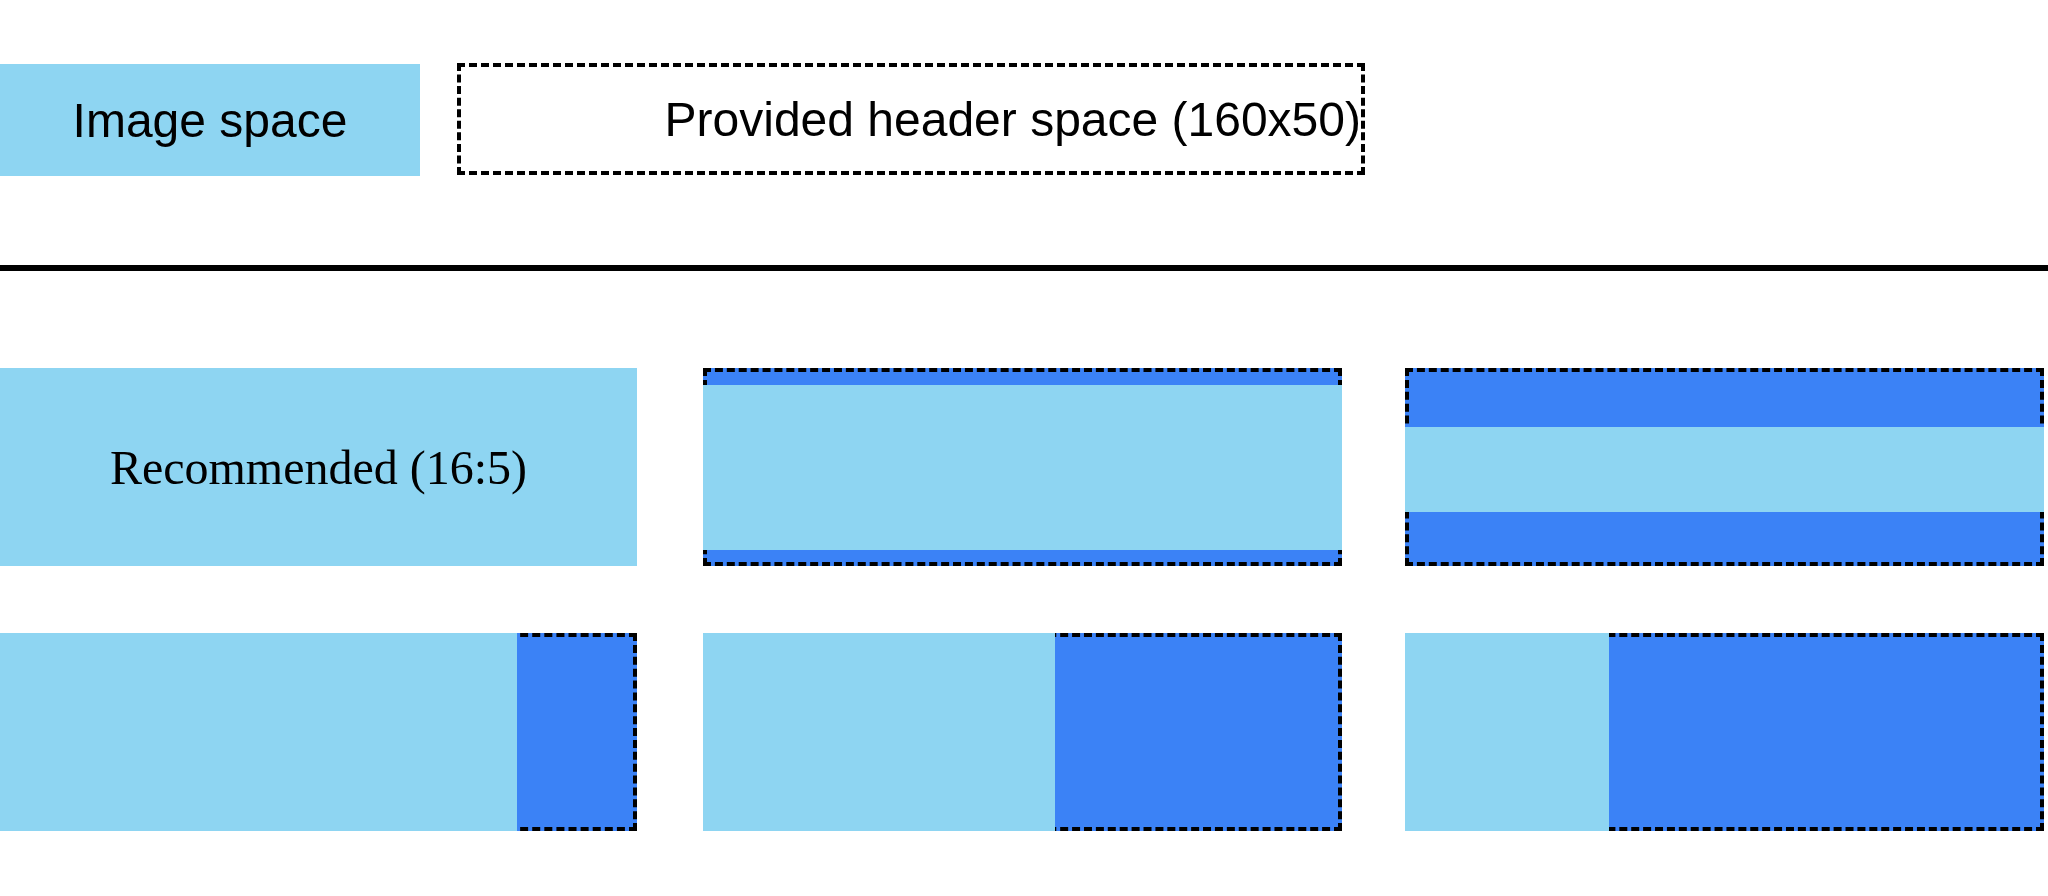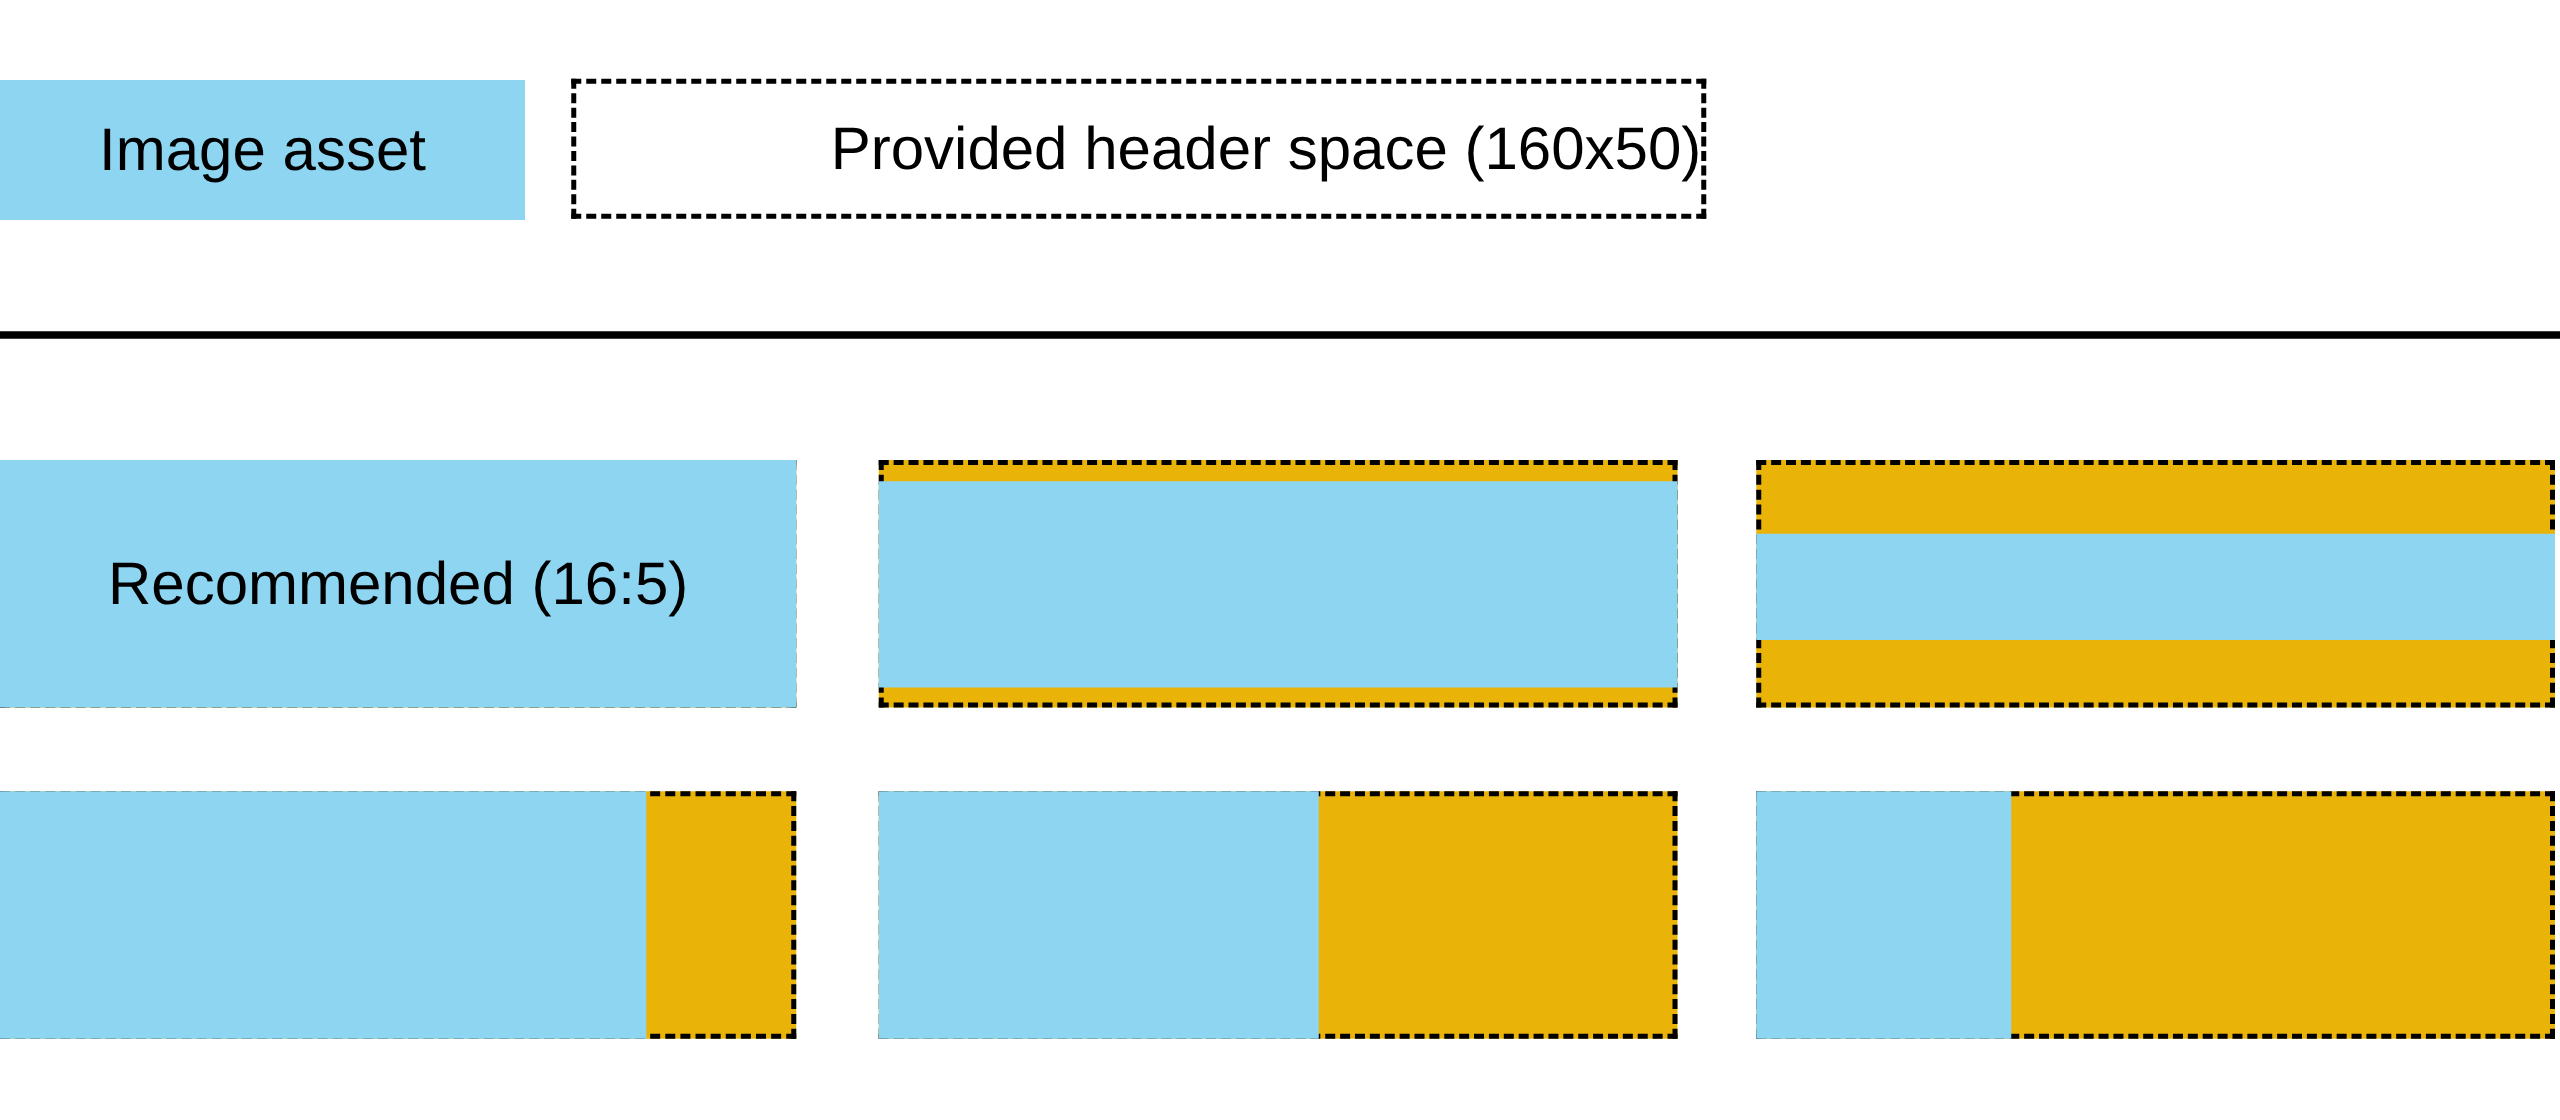--- a/index.html
+++ b/index.html
@@ -43,21 +43,22 @@
     position: absolute;
     left: 0; top: 265px;
     width: 2048px; height: 6px;
     background: var(--ink);
   }
   
   .cell {
     position: absolute;
     box-sizing: border-box;
     border: 4px dashed var(--ink);
-    background: #eab308;
+    background: #3b82f6;
+    font-family: Liberation Serif, serif;
   }
   .fill {
     position: absolute;
     background: var(--asset-blue);
   }
   .c1 { left: 0;      top: 368px; width: 637px; height: 198px; }
   .c2 { left: 703px;  top: 368px; width: 639px; height: 198px; }
   .c3 { left: 1405px; top: 368px; width: 639px; height: 198px; }
   .c4 { left: 0;      top: 633px; width: 637px; height: 198px; }
   .c5 { left: 703px;  top: 633px; width: 639px; height: 198px; }
@@ -74,21 +75,21 @@
     position: absolute;
     left: 0; right: 0; top: 0; bottom: 0;
     display: flex; align-items: center; justify-content: center;
     z-index: 1;
   }
 </style>
 </head>
 <body style="--asset-blue: #8ed5f2; --ink: #000000;">
 
 <div class="legend-asset">
-  <span class="label">Image asset</span>
+  <span class="label">Image space</span>
 </div>
 
 <div class="legend-space">
   <span class="label">Provided header space (160x50)</span>
 </div>
 
 <div class="divider"></div>
 
 <div class="cell c1">
   <div class="fill"></div>

